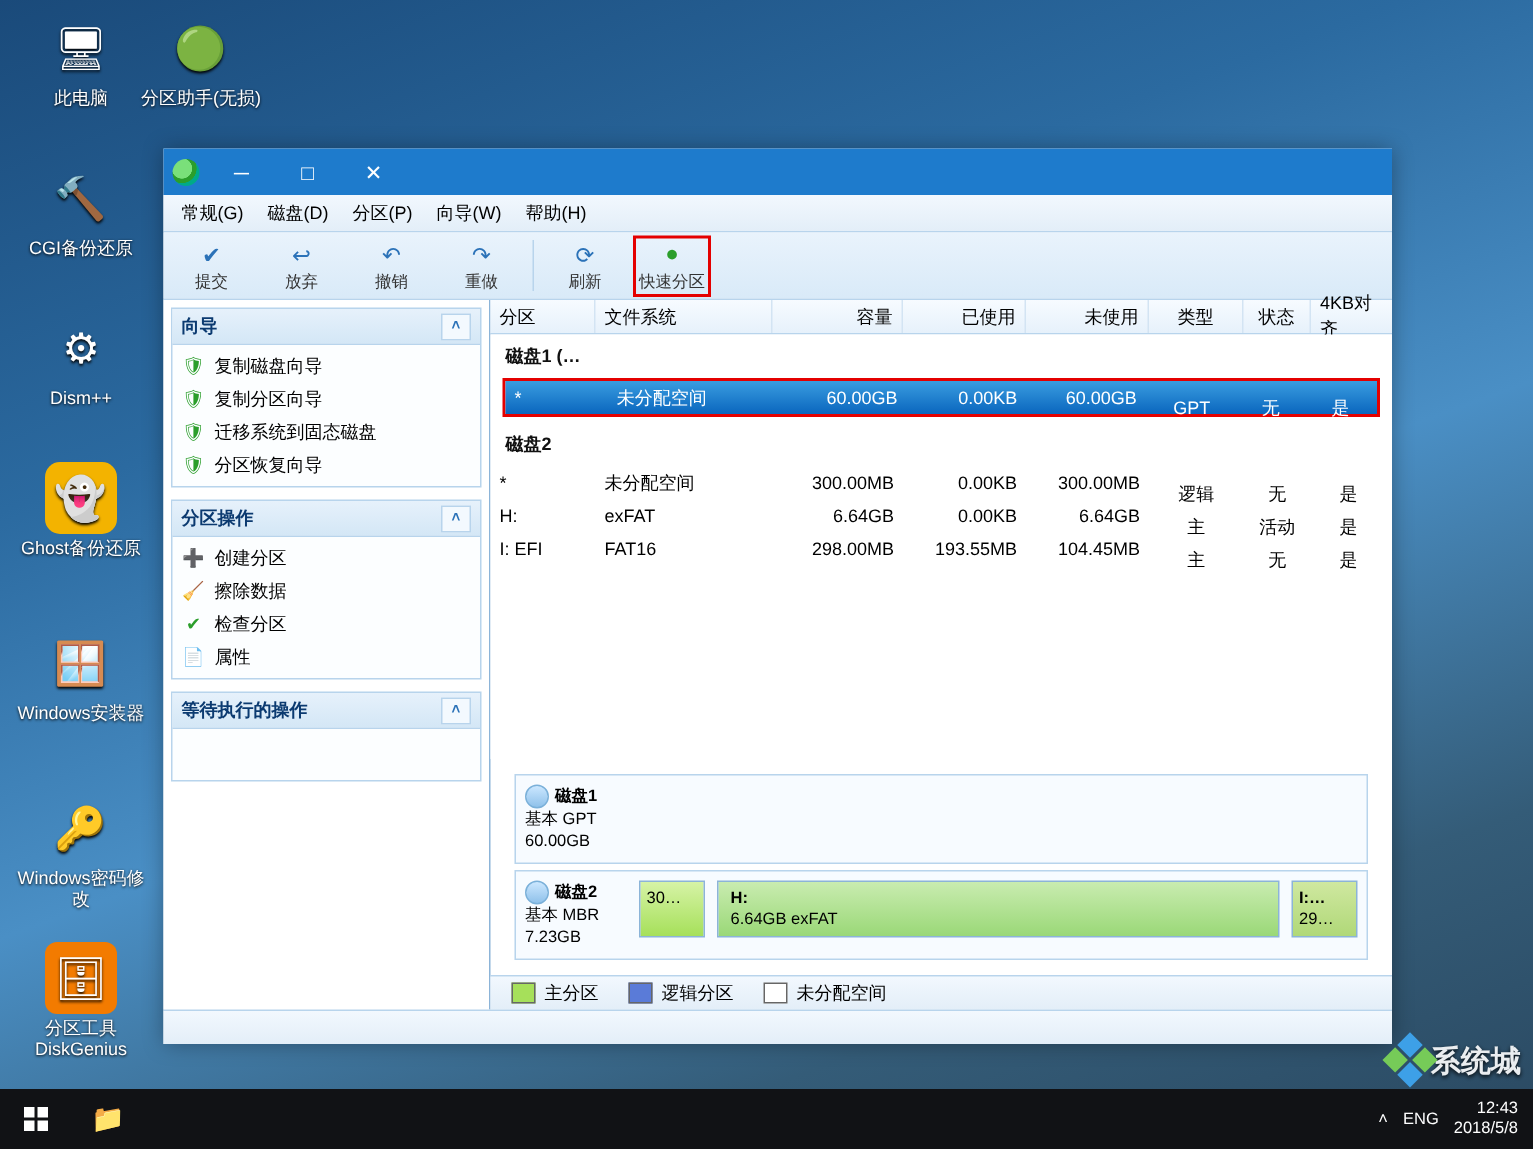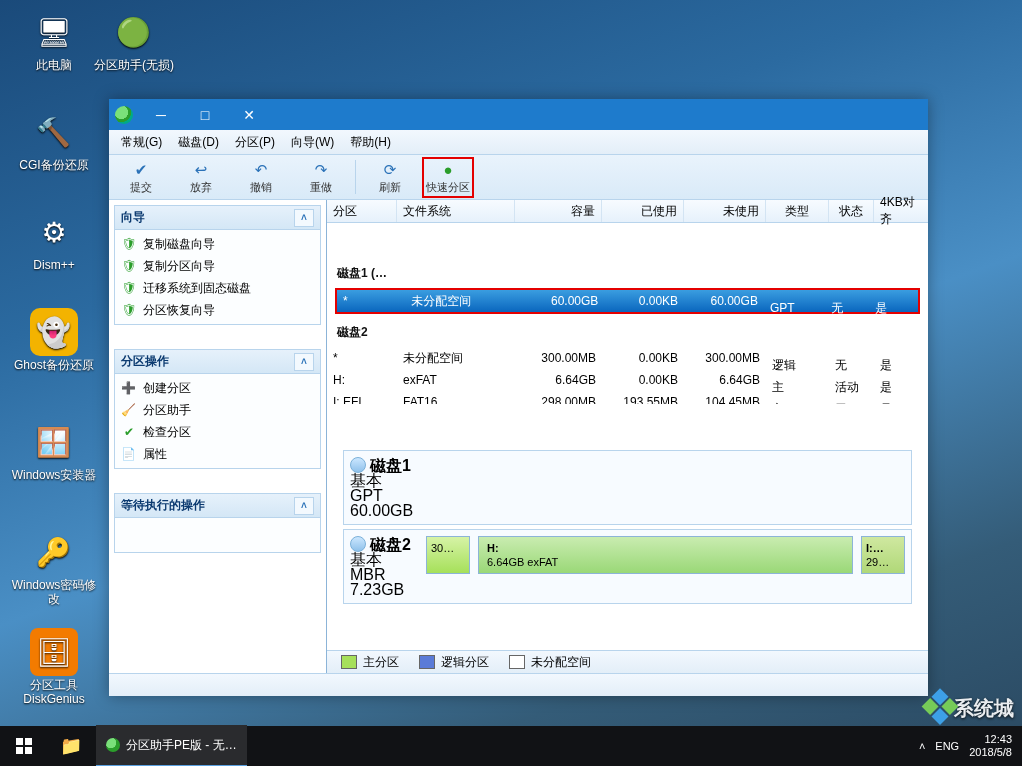--- a/index.html
+++ b/index.html
@@ -17,51 +17,51 @@
   .tbbt{width:44px;height:31px;display:flex;align-items:center;justify-content:center;color:#fff;font-size:14px;}
   .menu{height:24px;background:linear-gradient(#f2f8fe,#e3eef8);border-bottom:1px solid #b8d4ec;display:flex;align-items:center;padding:0 6px;gap:4px;}
   .menu span{padding:2px 6px;}
   .tbar{height:44px;background:linear-gradient(#e9f3fc,#d9eaf8);border-bottom:1px solid #b8d4ec;display:flex;align-items:center;padding:0 4px;gap:4px;}
   .tbbtn{min-width:44px;text-align:center;padding:2px 6px;}
   .tbbtn .tg{width:22px;height:20px;margin:0 auto;display:flex;align-items:center;justify-content:center;font-size:15px;color:#2b72b8;}
   .tbbtn .tl{font-size:11px;color:#333;}
   .tsep{width:1px;height:34px;background:#b8d4ec;margin:0 2px;}
   .red{border:2px solid #e40000;padding:1px 2px;}
   .body{flex:1;display:flex;min-height:0;}
-  .lp{width:218px;border-right:1px solid #8cb4d8;background:#fff;padding:5px;box-sizing:border-box;display:flex;flex-direction:column;gap:24px;overflow:auto;text-align:center;}
+  .lp{width:218px;border-right:1px solid #8cb4d8;background:#fff;padding:5px;box-sizing:border-box;display:flex;flex-direction:column;gap:8px;overflow:auto;text-align:center;}
   .panel{border:1px solid #b8d4ec;background:#fcfeff;}
   .ph{height:23px;background:linear-gradient(#e6f1fb,#d4e7f6);border-bottom:1px solid #b8d4ec;display:flex;align-items:center;padding:0 6px;font-weight:bold;color:#0b3a70;}
   .ph .cbt{margin-left:auto;width:18px;height:16px;display:flex;align-items:center;justify-content:center;border:1px solid #b8d4ec;background:#f3f9fe;color:#2b72b8;font-size:10px;}
   .pb{padding:3px 0;}
   .wi{height:22px;display:flex;align-items:center;padding:0 6px;gap:6px;}
   .wi .wic{width:16px;height:16px;display:flex;align-items:center;justify-content:center;font-size:12px;}
-  .rp{flex:1;display:flex;flex-direction:column;min-width:0;gap:36px;}
+  .rp{flex:1;display:flex;flex-direction:column;min-width:0;}
   .hdrow{height:22px;background:linear-gradient(#f7fbff,#e6f1fb);border-bottom:1px solid #b8d4ec;display:flex;}
   .hc{border-right:1px solid #d3e4f3;display:flex;align-items:center;padding:0 6px;box-sizing:border-box;}
   .hc.r{justify-content:flex-end;text-align:right;}
   .hc.c{justify-content:center;}
   .c0{width:70px;}
   .c1{width:118px;}
   .c2{width:87px;}
   .c3{width:82px;}
   .c4{width:82px;}
   .c5{width:63px;}
   .c6{width:45px;}
   .c7{width:50px;border-right:0;}
   .list{flex:1;overflow:auto;background:#fff;}
   .dtitle{padding:6px 10px;font-weight:bold;color:#111;}
   .row{height:22px;display:flex;align-items:center;}
   .row .cell{box-sizing:border-box;padding:0 6px;}
   .row .cell.r{text-align:right;}
-  .row .cell.c{margin-top:14px;}
+  .row .cell.c{text-align:center;margin-top:14px;}
   .redwrap{margin:0 8px 4px 8px;border:2px solid #e40000;}
   .selrow{background:linear-gradient(#3a9de0,#0a66be);color:#fff;}
   .gsec{padding:6px 8px;}
   .gbox{border:1px solid #b8d4ec;background:#f7fbff;margin:4px 8px;padding:6px;display:flex;gap:8px;align-items:stretch;}
-  .dinfo{width:68px;font-size:16px;line-height:15px;}
+  .dinfo{width:68px;font-size:11px;line-height:15px;}
   .dinfo .dn{display:flex;align-items:center;gap:4px;}
   .dinfo .dci{width:14px;height:14px;border-radius:50%;background:linear-gradient(#cbe7ff,#8fc1ea);border:1px solid #7ab0d9;}
   .flex1{flex:1;}
   .pg{height:38px;border:1px solid #8cb4d8;background:linear-gradient(#d6f3a6,#a6e05a);position:relative;padding:4px 8px;box-sizing:border-box;font-size:11px;line-height:14px;}
   .pg.small{width:44px;padding:4px 4px;}
   .pg.ex{background:linear-gradient(#c9ecb0,#9ad877);}
   .pg.efi{background:linear-gradient(#cfe8a0,#b0d878);}
   .pg .pt{font-weight:bold;}
   .legend{height:22px;border-top:1px solid #b8d4ec;background:linear-gradient(#f2f8fe,#e3eef8);display:flex;align-items:center;gap:20px;padding:0 14px;}
   .lg{display:flex;align-items:center;gap:6px;}
@@ -77,21 +77,21 @@
   .wgrid span{position:absolute;width:7px;height:7px;background:#fff;}
   .wgrid span:nth-child(1){left:0;top:0;}
   .wgrid span:nth-child(2){left:9px;top:0;}
   .wgrid span:nth-child(3){left:0;top:9px;}
   .wgrid span:nth-child(4){left:9px;top:9px;}
   .tbi{width:48px;height:40px;display:flex;align-items:center;justify-content:center;font-size:18px;}
   .tbapp{height:40px;display:flex;align-items:center;gap:6px;padding:0 10px;background:#2a2b2e;border-bottom:2px solid #5aa0e0;}
   .tray{margin-left:auto;display:flex;align-items:center;gap:10px;padding:0 10px;font-size:11px;}
   .clock{text-align:right;line-height:13px;}
   
-  .wm{position:absolute;right:8px;bottom:44px;color:#fff;font-weight:bold;font-size:20px;display:flex;align-items:flex-end;gap:0;opacity:.9;text-shadow:0 1px 3px #000;}
+  .wm{position:absolute;right:8px;bottom:44px;color:#fff;font-weight:bold;font-size:20px;display:flex;align-items:flex-start;gap:0;opacity:.9;text-shadow:0 1px 3px #000;}
   .wm .dm{width:28px;height:28px;transform:rotate(45deg);}
   .wm .dm span{position:absolute;width:12px;height:12px;}
   .wm .dm span:nth-child(1){left:0;top:0;background:#3fa9f5;}
   .wm .dm span:nth-child(2){left:14px;top:0;background:#7ed957;}
   .wm .dm span:nth-child(3){left:0;top:14px;background:#7ed957;}
   .wm .dm span:nth-child(4){left:14px;top:14px;background:#3fa9f5;}
 </style>
 </head>
 <body>
 
@@ -204,21 +204,21 @@
             <span>分区操作</span>
             <div class="cbt">˄</div>
           </div>
         <div class="pb">
           <div class="wi">
               <span class="wic" style="color:#2b9e2b">➕</span>
               <span>创建分区</span>
             </div>
           <div class="wi">
               <span class="wic" style="color:#d33">🧹</span>
-              <span>分区助手</span>
+              <span>擦除数据</span>
             </div>
           <div class="wi">
               <span class="wic" style="color:#2b9e2b">✔</span>
               <span>检查分区</span>
             </div>
           <div class="wi">
               <span class="wic" style="color:#556">📄</span>
               <span>属性</span>
             </div>
         </div>
@@ -344,24 +344,20 @@
 <div class="taskbar">
   <div class="start">
       <div class="wgrid">
         <span></span>
         <span></span>
         <span></span>
         <span></span>
       </div>
     </div>
   <div class="tbi">📁</div>
-  <div class="tbapp">
-    <div style="width:14px;height:14px;border-radius:50%;background:radial-gradient(circle at 35% 35%,#7ae07a 0 40%,#2b9e2b 42% 100%)"></div>
-    <span>分区助手PE版 - 无…</span>
-  </div>
   <div class="tray">
     <span>˄</span>
     <span>ENG</span>
     <div class="clock">
       <div>12:43</div>
       <div>2018/5/8</div>
     </div>
   </div>
 </div>
 

